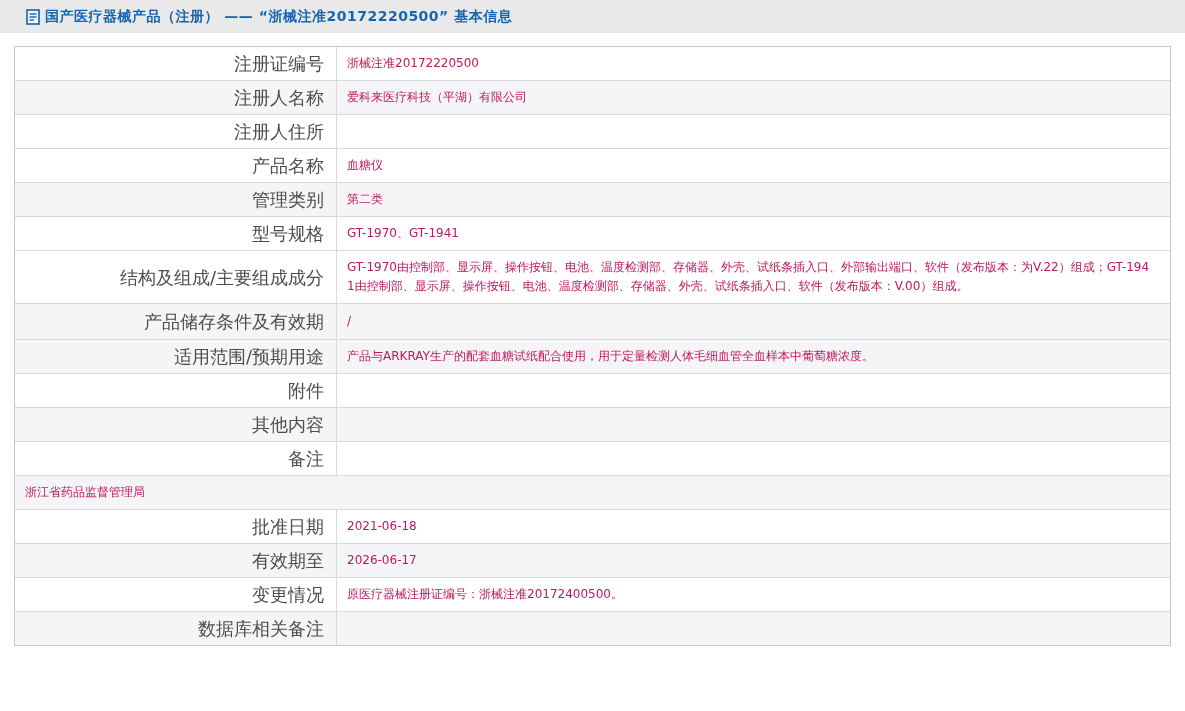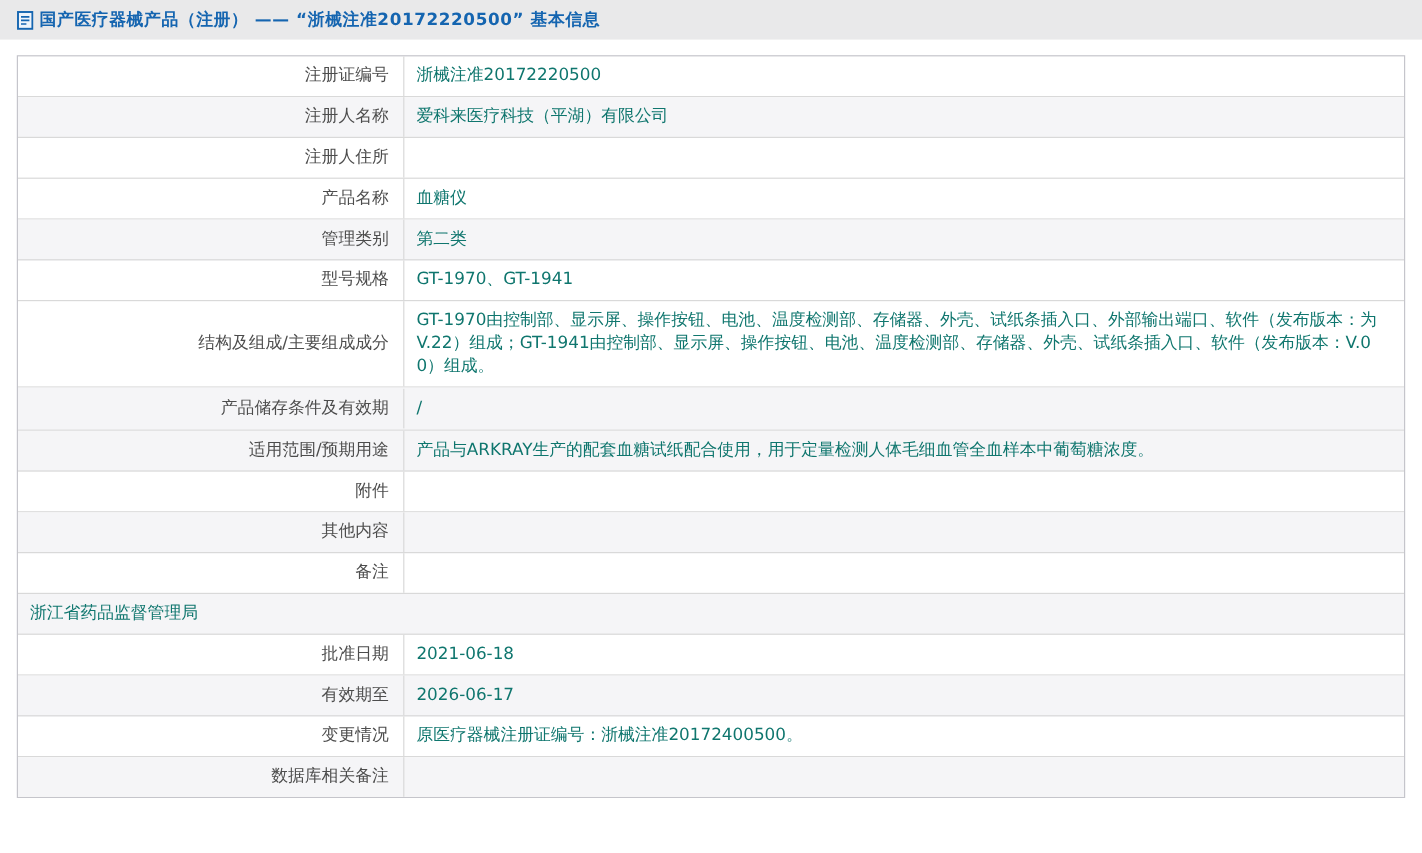--- a/index.html
+++ b/index.html
@@ -7,21 +7,21 @@
     width:1185px; height:711px;
     background:#ffffff;
     font-family:"DejaVu Sans","Liberation Sans",sans-serif;
     overflow:hidden;
   }
   .topbar {
     height:33px;
     background:#e9e9ea;
     display:flex;
     align-items:center;
-    padding:0 14px;
+    padding:0 26px;
   }
   .doc-icon { flex:0 0 auto; margin-right:5px; display:flex; align-items:center; }
   .page-title {
     font-size:14px;
     font-weight:bold;
     color:#1565b0;
     letter-spacing:0.5px;
     white-space:nowrap;
   }
   .info-table {
@@ -37,33 +37,33 @@
   .row:last-child { border-bottom:none; }
   .row.shade { background:#f5f5f7;align-items:center; }
   .cell-label {
     width:322px;
     flex:0 0 322px;
     display:flex;
     align-items:center;
     justify-content:flex-end;
     text-align:right;
     padding:7px 12px 7px 8px;
-    font-size:14px;
+    font-size:18px;
     line-height:19px;
     color:#4d4d4d;
     border-right:1px solid #d9d9d9;
   }
   .cell-value {
     flex:1 1 auto;
     display:flex;
     align-items:center;
     padding:7px 14px 7px 10px;
-    font-size:14px;
+    font-size:12px;
     line-height:19px;
-    color:#0f766e;
+    color:#be185d;
     word-break:break-all;
   }
   
   .row:nth-child(8) .cell-value { line-height:25px; padding-top:5px; padding-bottom:5px; }
 </style>
 </head>
 <body>
 
 <div class="topbar">
   <span class="doc-icon">

